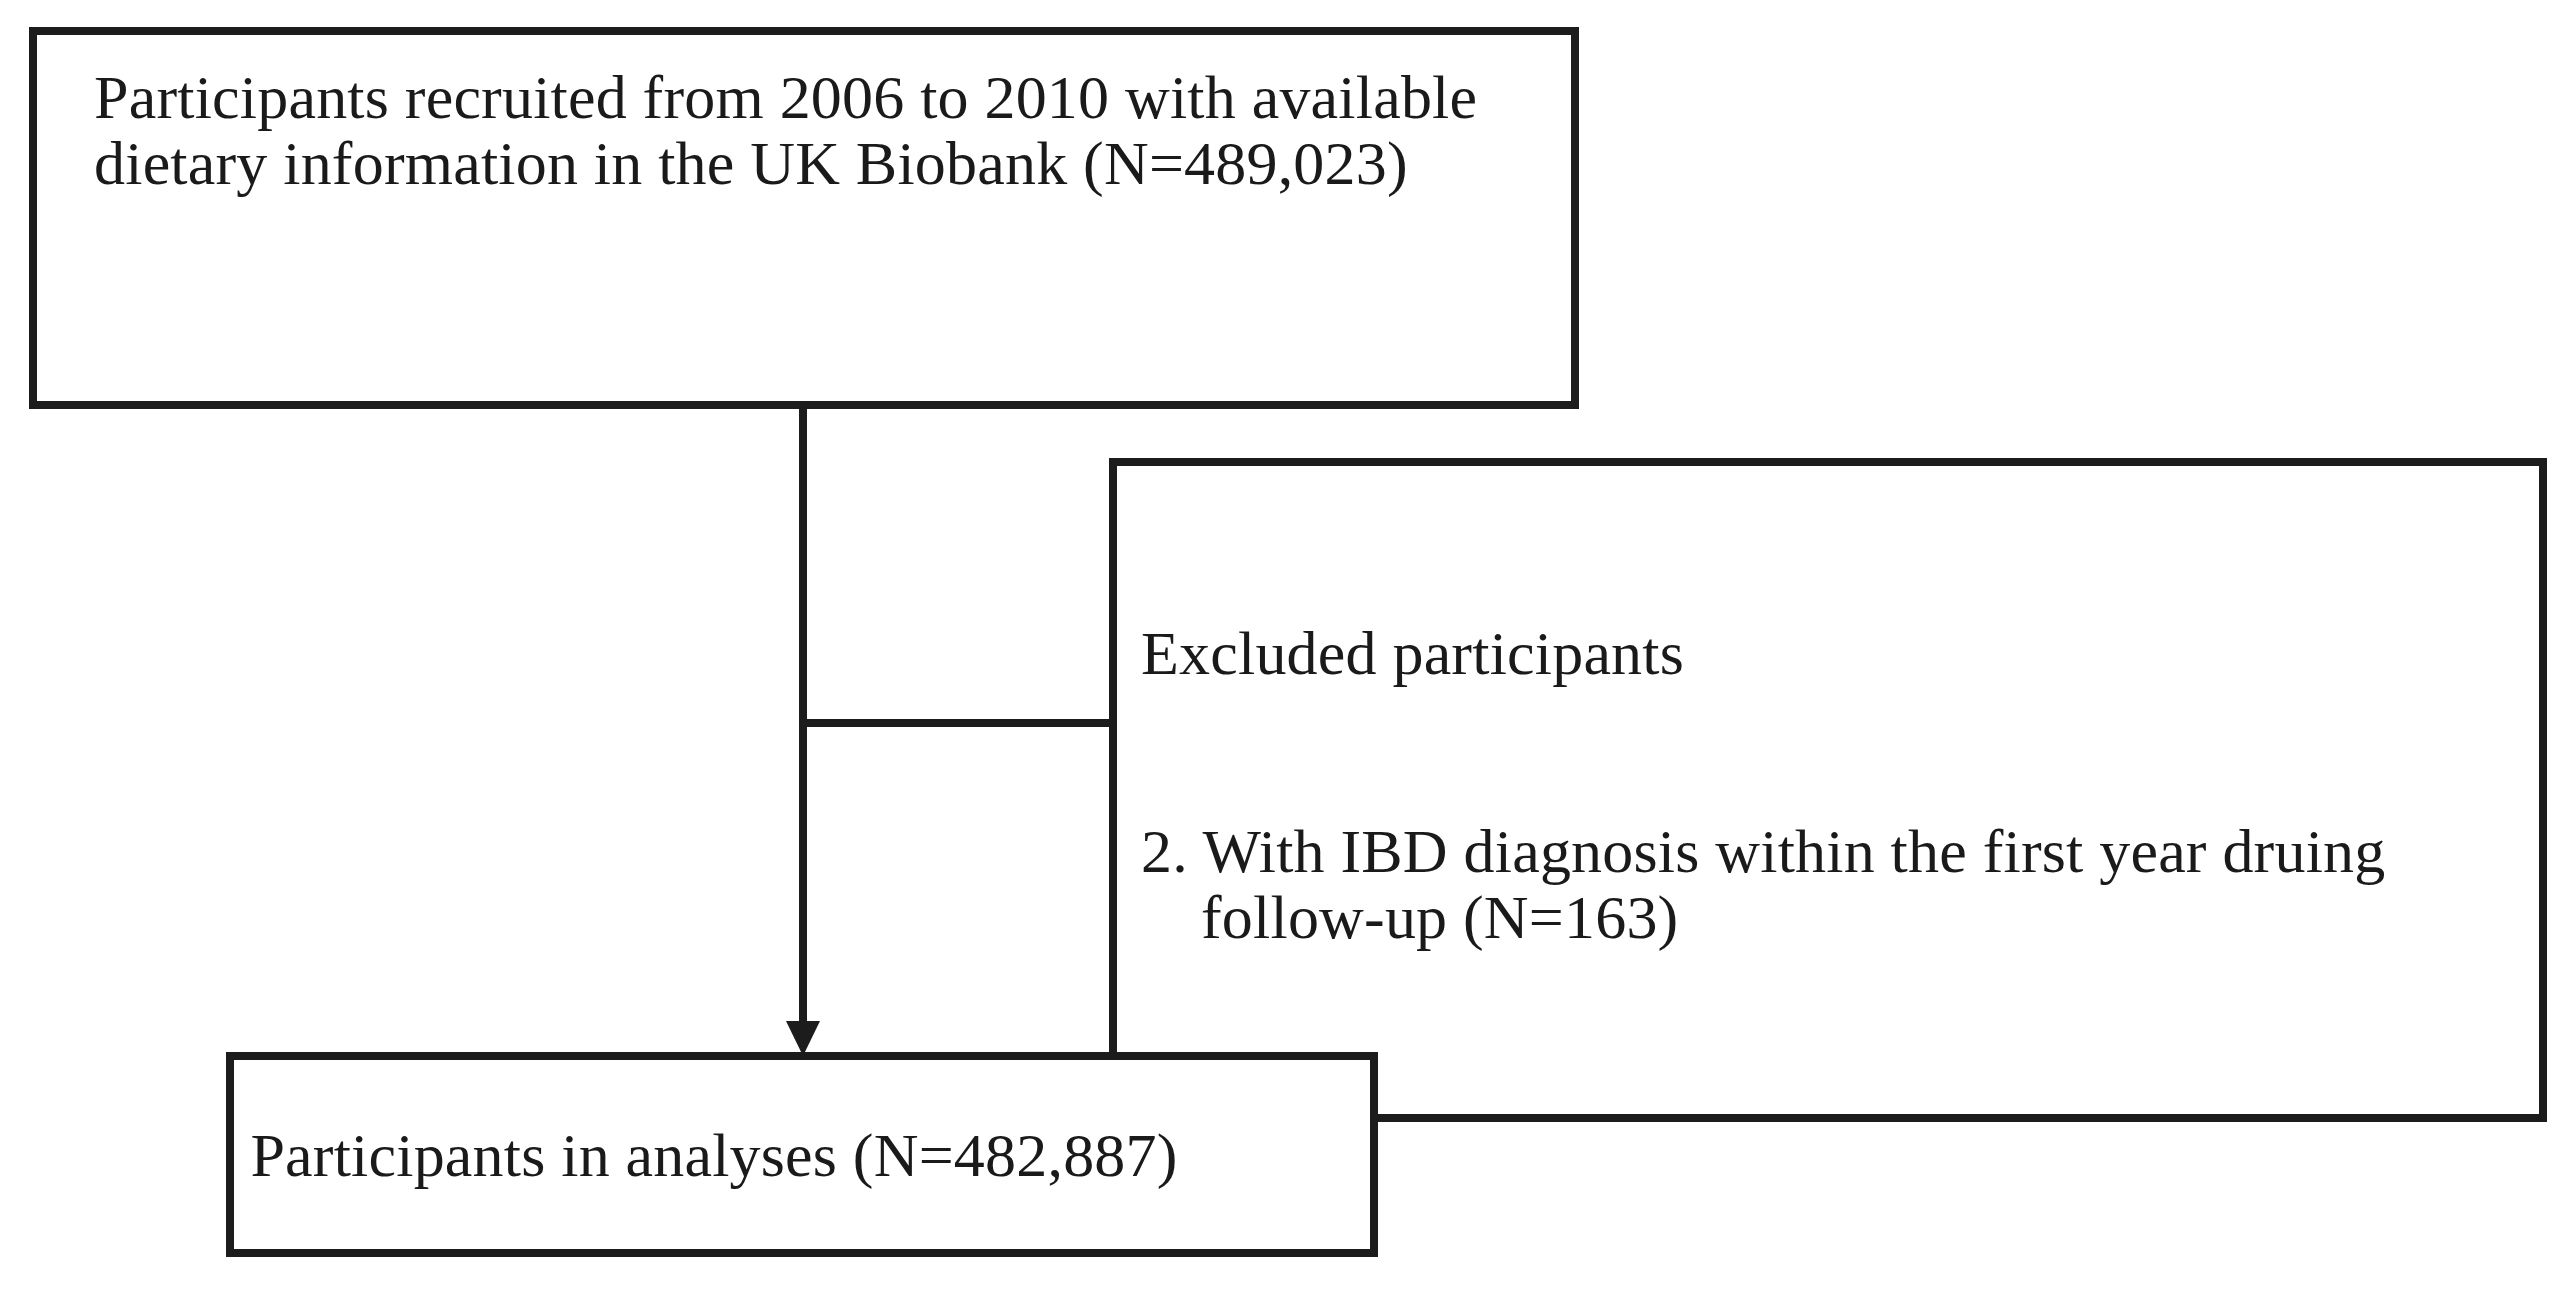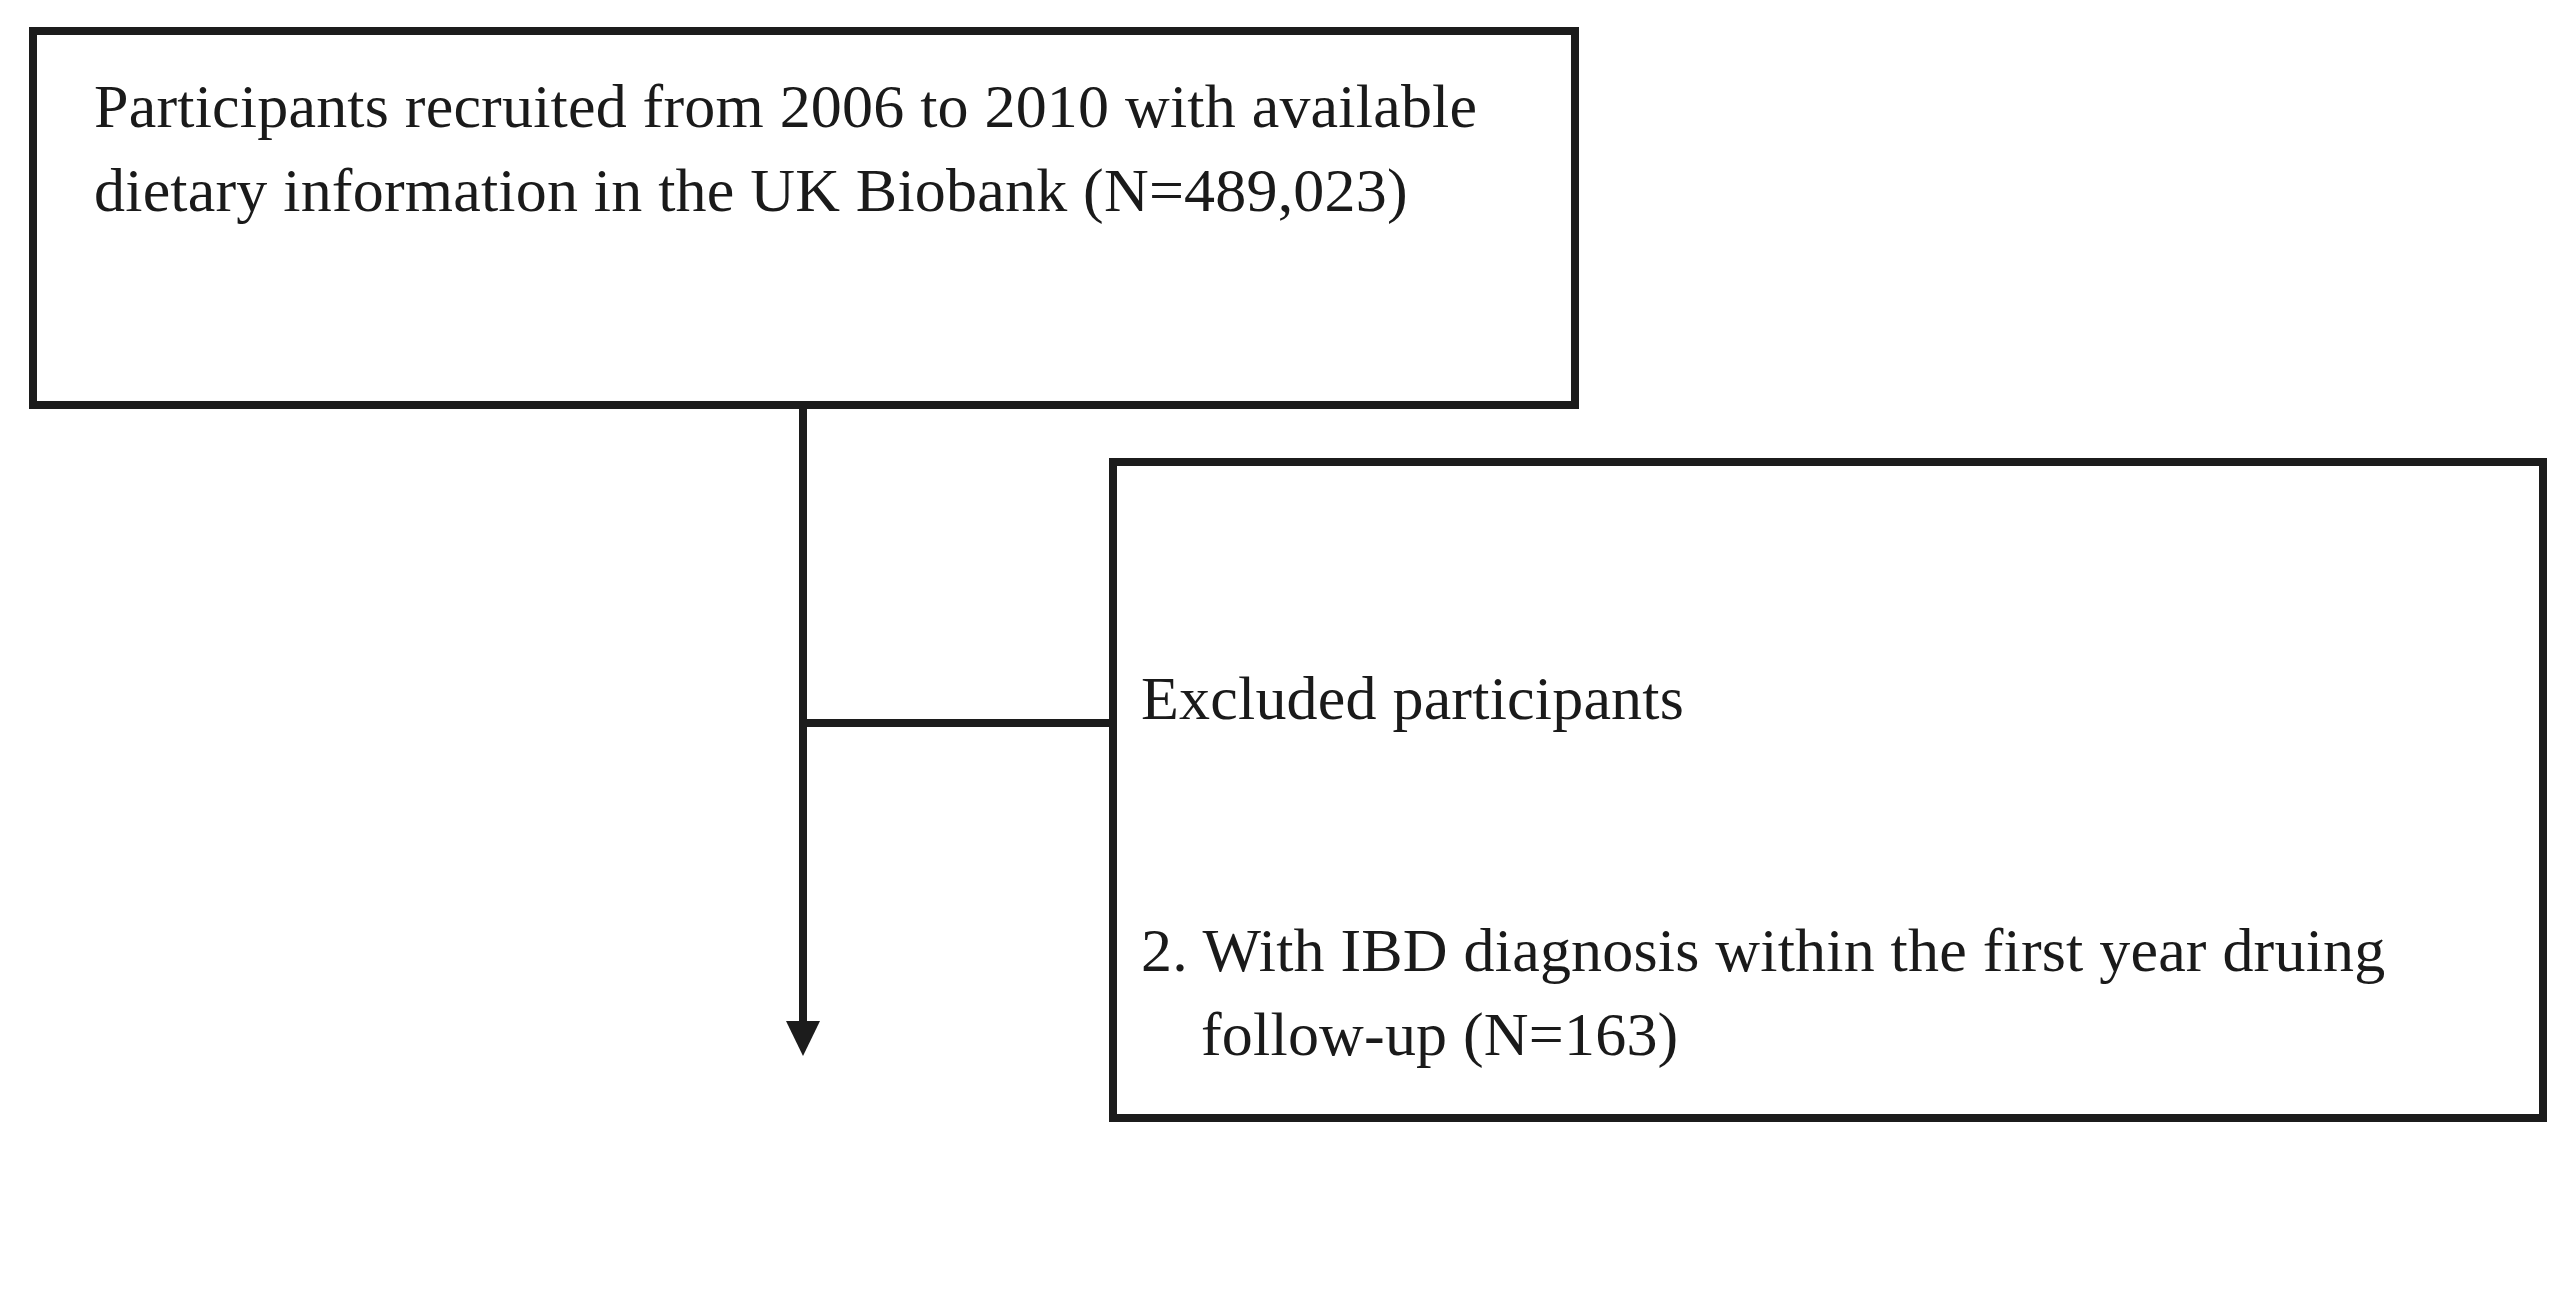--- a/index.html
+++ b/index.html
@@ -45,21 +45,21 @@
     left: 226px;
     top: 1052px;
     width: 1152px;   
     height: 205px;   
   }
 
   
   .box-text {
     position: absolute;
     font-size: 62px;
-    line-height: 84px;
+    line-height: 66px;
     letter-spacing: 0.2px;
     white-space: pre-wrap;
     color: #1a1a1a;
   }
 
   .box-top .box-text {
     left: 57px;
     top: 29px;
     width: 1442px;
   }
@@ -139,15 +139,18 @@
 
   <div class="conn-arrowhead"></div>
 
   <div class="flow-box box-excluded">
     <div class="box-text">
       <span class="excl-heading">Excluded participants</span>
       <span class="excl-item">2. With IBD diagnosis within the first year druing follow-up (N=163)</span>
     </div>
   </div>
 
+  <div class="flow-box box-bottom">
+    <div class="box-text">Participants in analyses (N=482,887)</div>
+  </div>
 
 </div>
 
 
 </body></html>

